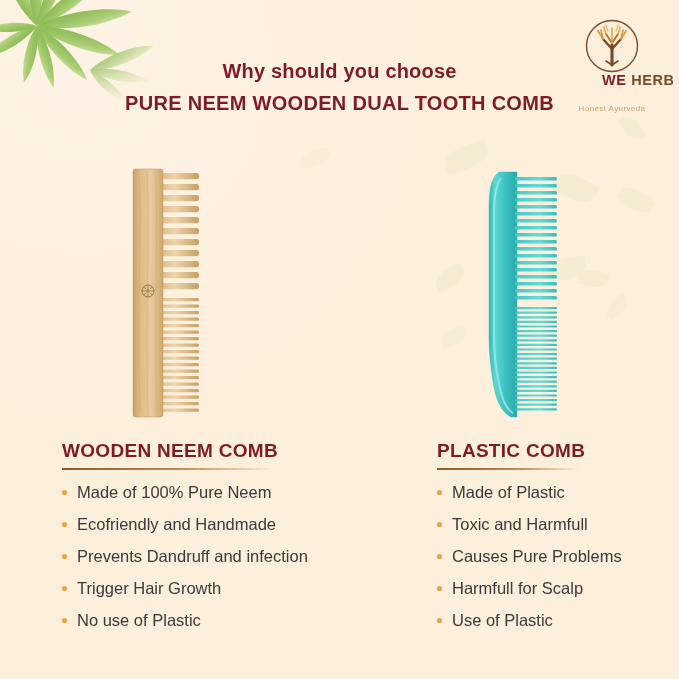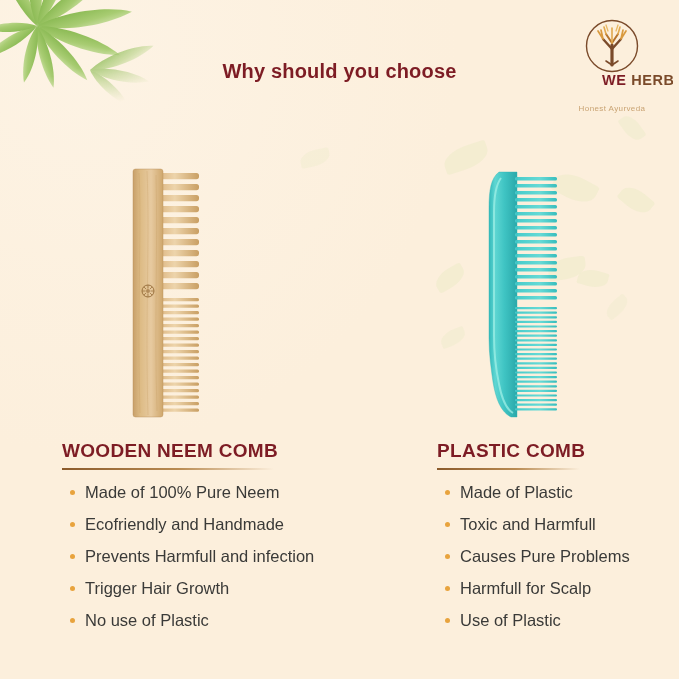--- a/index.html
+++ b/index.html
@@ -55,21 +55,21 @@
   
   .col{position:absolute;top:440px;}
   .col-left{left:62px;width:345px;}
   .col-right{left:437px;width:240px;}
   .col-head{font-size:19px;font-weight:bold;color:#7d1c24;letter-spacing:.3px;
      display:inline-block;padding-bottom:5px;}
   .rule{height:2px;margin-top:1px;margin-bottom:12px;
      background:linear-gradient(to right,#8a5a2b 0%,#b98b52 55%,rgba(185,139,82,0) 100%);}
   .rule-left{width:212px;}
   .rule-right{width:143px;}
-  ul.points{list-style:none;margin:8px;padding:0;}
+  ul.points{list-style:none;margin:0;padding:0;}
   ul.points li{position:relative;padding-left:15px;margin-bottom:12px;
      font-size:16.5px;color:#3a3a38;line-height:20px;}
   ul.points li .dot{position:absolute;left:0;top:8px;width:5px;height:5px;
      border-radius:50%;background:#e8a33d;}
 </style>
 </head>
 <body>
 
 <div class="page">
 
@@ -158,20 +158,21 @@
           <g transform="rotate(44)">
               <path d="M0 0 C 14 -6 38 -7 52 -1 C 38 5 14 6 0 0 Z"></path>
             </g>
         </g>
       </g>
     </svg>
   </div>
 
   <div class="header">
     <div class="title-1">Why should you choose</div>
+    <div class="title-2">PURE NEEM WOODEN DUAL TOOTH COMB</div>
   </div>
 
   <div class="logo">
     <div class="logo-mark">
       <svg width="56" height="56" viewBox="0 0 56 56">
         <circle cx="28" cy="28" r="25.5" fill="none" stroke="#7a4a2a" stroke-width="1.4"></circle>
         <g stroke-linecap="round" fill="none">
           <path d="M28 47 L28 27" stroke="#7a4a2a" stroke-width="3.2"></path>
           <path d="M28 31 L19 21 M28 31 L37 21" stroke="#7a4a2a" stroke-width="2.4"></path>
           <path d="M28 25 L22 16 M28 25 L34 16" stroke="#b5732c" stroke-width="2"></path>
@@ -332,21 +333,21 @@
                C 9 232 14 244 24 249 L30 249 L30 4 Z" fill="none" stroke="#2fb3b4" stroke-width="0.8" opacity=".5"></path>
     </svg>
   </div>
 
   <div class="col col-left">
     <div class="col-head">WOODEN NEEM COMB</div>
     <div class="rule rule-left"></div>
     <ul class="points">
       <li><span class="dot"></span><span>Made of 100% Pure Neem</span></li>
       <li><span class="dot"></span><span>Ecofriendly and Handmade</span></li>
-      <li><span class="dot"></span><span>Prevents Harmfull and infection</span></li>
+      <li><span class="dot"></span><span>Prevents Dandruff and infection</span></li>
       <li><span class="dot"></span><span>Trigger Hair Growth</span></li>
       <li><span class="dot"></span><span>No use of Plastic</span></li>
     </ul>
   </div>
 
   <div class="col col-right">
     <div class="col-head">PLASTIC COMB</div>
     <div class="rule rule-right"></div>
     <ul class="points">
       <li><span class="dot"></span><span>Made of Plastic</span></li>

